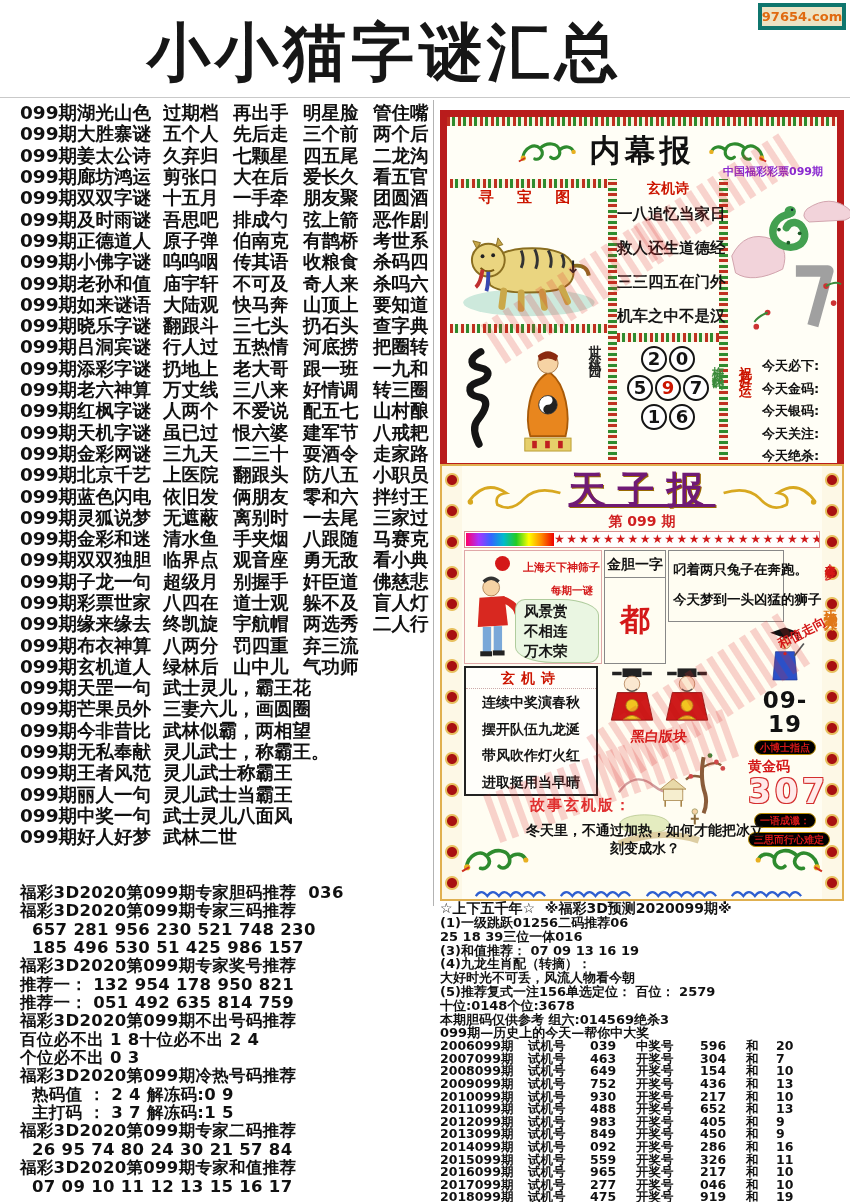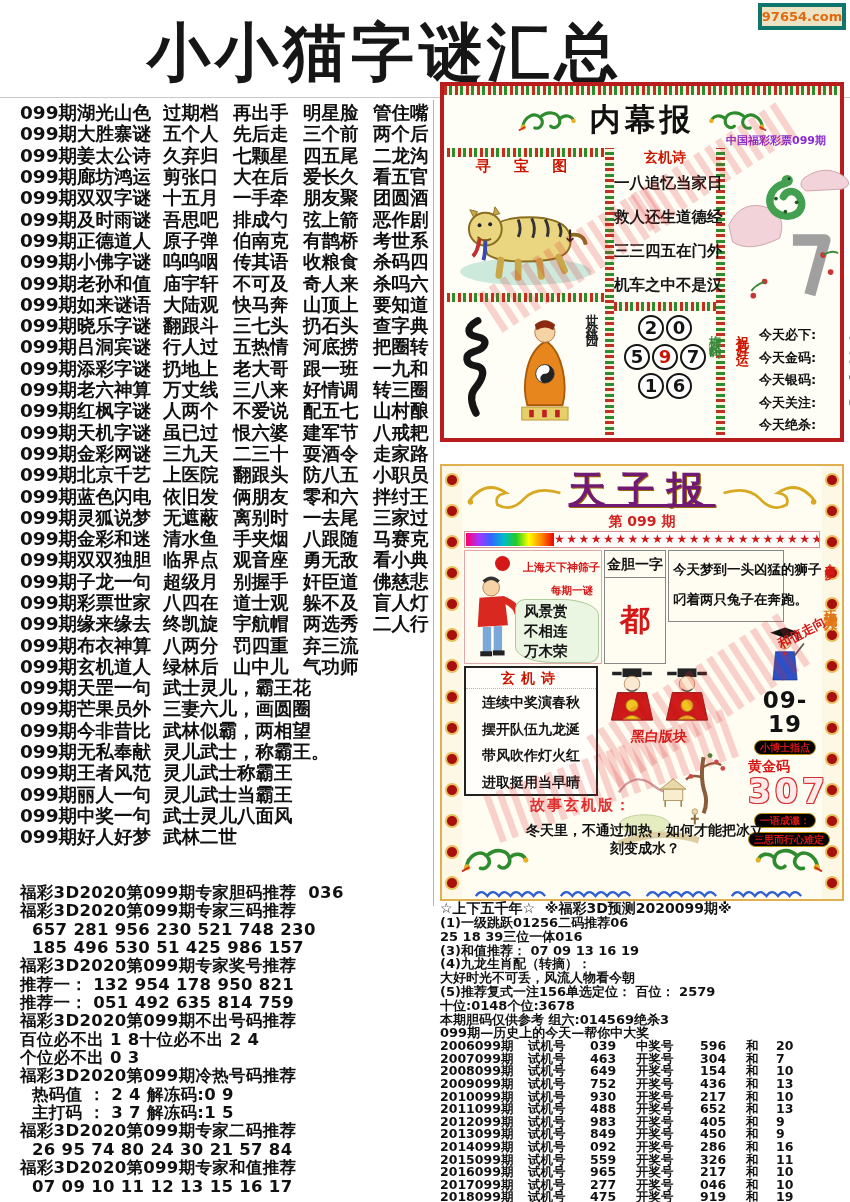--- a/index.html
+++ b/index.html
@@ -17,21 +17,21 @@
   .riddle-row { display:flex; align-items:center; height:21.3px; font-size:18.5px; font-weight:900; white-space:nowrap; color:#111; }
   .riddle-label { width:143px; flex:none; }
   .riddle-item { width:70px; flex:none; }
   .riddle-item-long { width:auto; }
 
   
   .fleur-h { height:9px; background:repeating-linear-gradient(90deg,#c03020 0 3px,#f8f4e0 3px 5px,#2e8b2e 5px 8px,#f8f4e0 8px 11px); }
   .fleur-v { width:9px; flex:none; background:repeating-linear-gradient(0deg,#c03020 0 3px,#f8f4e0 3px 5px,#2e8b2e 5px 8px,#f8f4e0 8px 11px); }
 
   
-  .nm-panel { position:absolute; left:440px; top:82px; width:404px; height:360px; background:#fffef6; border:4px solid #b91c1c; }
+  .nm-panel { position:absolute; left:440px; top:110px; width:404px; height:360px; background:#fffef6; border:7px solid #b91c1c; }
   .nm-title { display:flex; align-items:center; justify-content:center; gap:10px; height:46px; padding-top:3px; }
   .nm-title-text { font-size:31px; font-weight:900; color:#111; letter-spacing:4px; }
   .nm-note { position:absolute; top:47px; right:14px; color:#8a2ad0; font-size:11px; font-weight:bold; }
   .nm-grid { position:absolute; top:62px; left:3px; right:3px; bottom:3px; display:flex; }
   .nm-col1 { width:158px; flex:none; position:relative; }
   .nm-treasure-head { text-align:center; color:#cc1500; font-weight:900; font-size:15px; letter-spacing:9px; line-height:18px; }
   .nm-arrow { position:absolute; left:116px; top:78px; font-size:17px; font-weight:bold; color:#222; }
   .nm-col1-bottom { display:flex; align-items:flex-end; gap:2px; margin-top:2px; }
   .nm-vert { writing-mode:vertical-rl; font-size:12.5px; font-weight:900; letter-spacing:7px; color:#222; height:120px; }
   .nm-col2 { width:102px; flex:none; text-align:center; position:relative; }
@@ -560,22 +560,22 @@
               <div class="scroll-line">不相连</div>
               <div class="scroll-line">万木荣</div>
             </div>
         </div>
         <div class="tz-midcard">
           <div class="golden-label">金胆一字</div>
           <div class="golden-char">都</div>
         </div>
         <div class="tz-dreamcard">
           <div class="dream-lines">
+            <div class="dream-line">叼着两只兔子在奔跑。</div>
             <div class="dream-line">今天梦到一头凶猛的狮子</div>
-            <div class="dream-line">叼着两只兔子在奔跑。</div>
           </div>
           <div class="dream-tag">太公解梦</div>
         </div>
         <div class="far-col">小玩法无天开</div>
         <div class="tz-gods">
           <svg width="50" height="60">
               <use href="#god"></use>
             </svg>
           <svg width="50" height="60">
               <use href="#god"></use>

